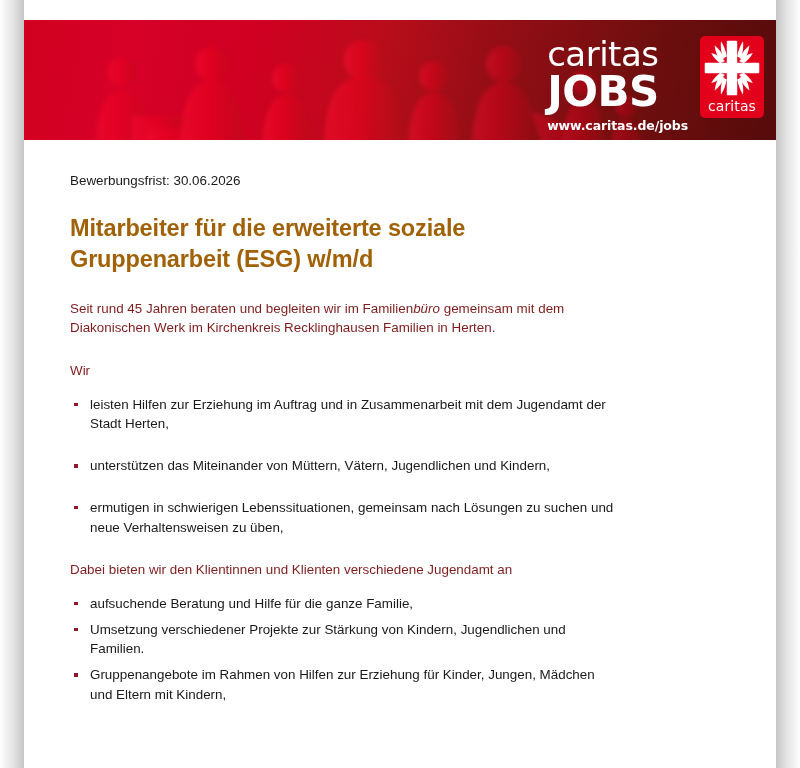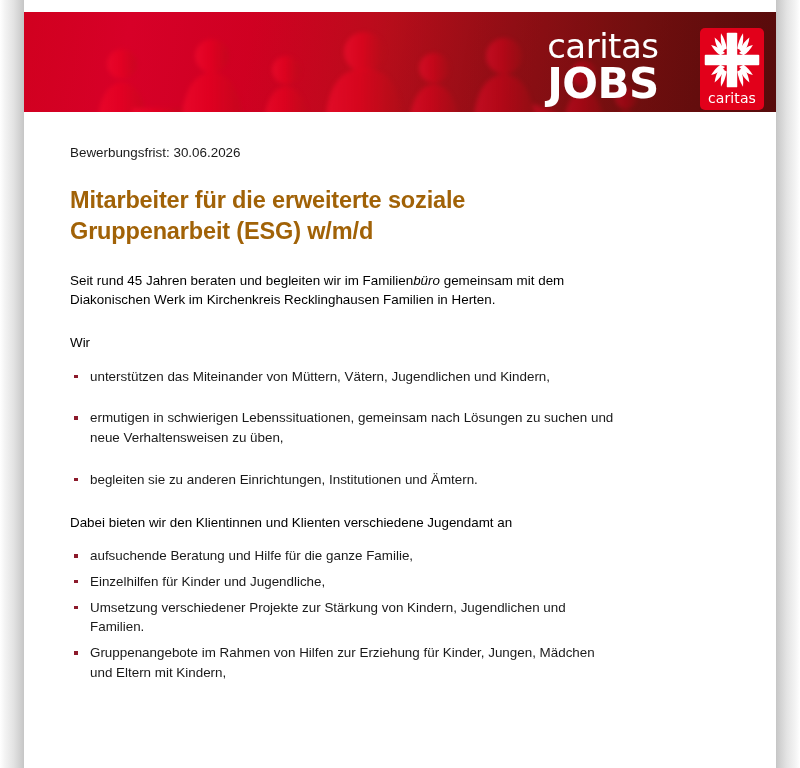--- a/index.html
+++ b/index.html
@@ -59,23 +59,23 @@
     top: 0;
     width: 752px;
     height: 768px;
     background: #ffffff;
     overflow: hidden;
   }
 
   
   .banner {
     position: relative;
-    margin-top: 12px;
+    margin-top: 20px;
     width: 752px;
-    height: 100px;
+    height: 120px;
     overflow: hidden;
     background: linear-gradient(100deg,
       #c8001f 0%,
       #d5002a 14%,
       #cf0022 30%,
       #b90d1b 48%,
       #9e1018 64%,
       #871414 80%,
       #741212 100%);
   }
@@ -173,21 +173,21 @@
   .job-title {
     font-size: 23.5px;
     font-weight: 700;
     color: #a16207;
     line-height: 1.33;
     margin: 22px 0 0 0;
     letter-spacing: -0.15px;
   }
   .para {
     font-size: 13.4px;
-    color: #000000;
+    color: #7f1d1d;
     line-height: 1.47;
     margin: 23px 0 0 0;
   }
   .para em { font-style: italic; }
 
   ul.bullets {
     list-style: none;
     margin: 14px 0 0 0;
     padding: 0;
   }
@@ -306,29 +306,28 @@
 
       <p class="deadline">Bewerbungsfrist: 30.06.2026</p>
 
       <h1 class="job-title">Mitarbeiter für die erweiterte soziale Gruppenarbeit (ESG) w/m/d</h1>
 
       <p class="para"><span>Seit rund 45 Jahren beraten und begleiten wir im Familien</span><em>büro</em><span> gemeinsam mit dem Diakonischen Werk im Kirchenkreis Recklinghausen Familien in Herten.</span></p>
 
       <p class="para">Wir</p>
 
       <ul class="bullets spaced">
+        <li><span>leisten Hilfen zur Erziehung im Auftrag und in Zusammenarbeit mit dem Jugendamt der Stadt Herten,</span></li>
         <li><span>unterstützen das Miteinander von Müttern, Vätern, Jugendlichen und Kindern,</span></li>
         <li><span>ermutigen in schwierigen Lebenssituationen, gemeinsam nach Lösungen zu suchen und neue Verhaltensweisen zu üben,</span></li>
-        <li class="tight"><span>begleiten sie zu anderen Einrichtungen, Institutionen und Ämtern.</span></li>
       </ul>
 
       <p class="para">Dabei bieten wir den Klientinnen und Klienten verschiedene Jugendamt an</p>
 
       <ul class="bullets compact">
         <li><span>aufsuchende Beratung und Hilfe für die ganze Familie,</span></li>
-        <li><span>Einzelhilfen für Kinder und Jugendliche,</span></li>
         <li><span>Umsetzung verschiedener Projekte zur Stärkung von Kindern, Jugendlichen und Familien.</span></li>
         <li><span>Gruppenangebote im Rahmen von Hilfen zur Erziehung für Kinder, Jungen, Mädchen und Eltern mit Kindern,</span></li>
       </ul>
 
     </div>
   </div>
 </div>
 
 </body></html>

